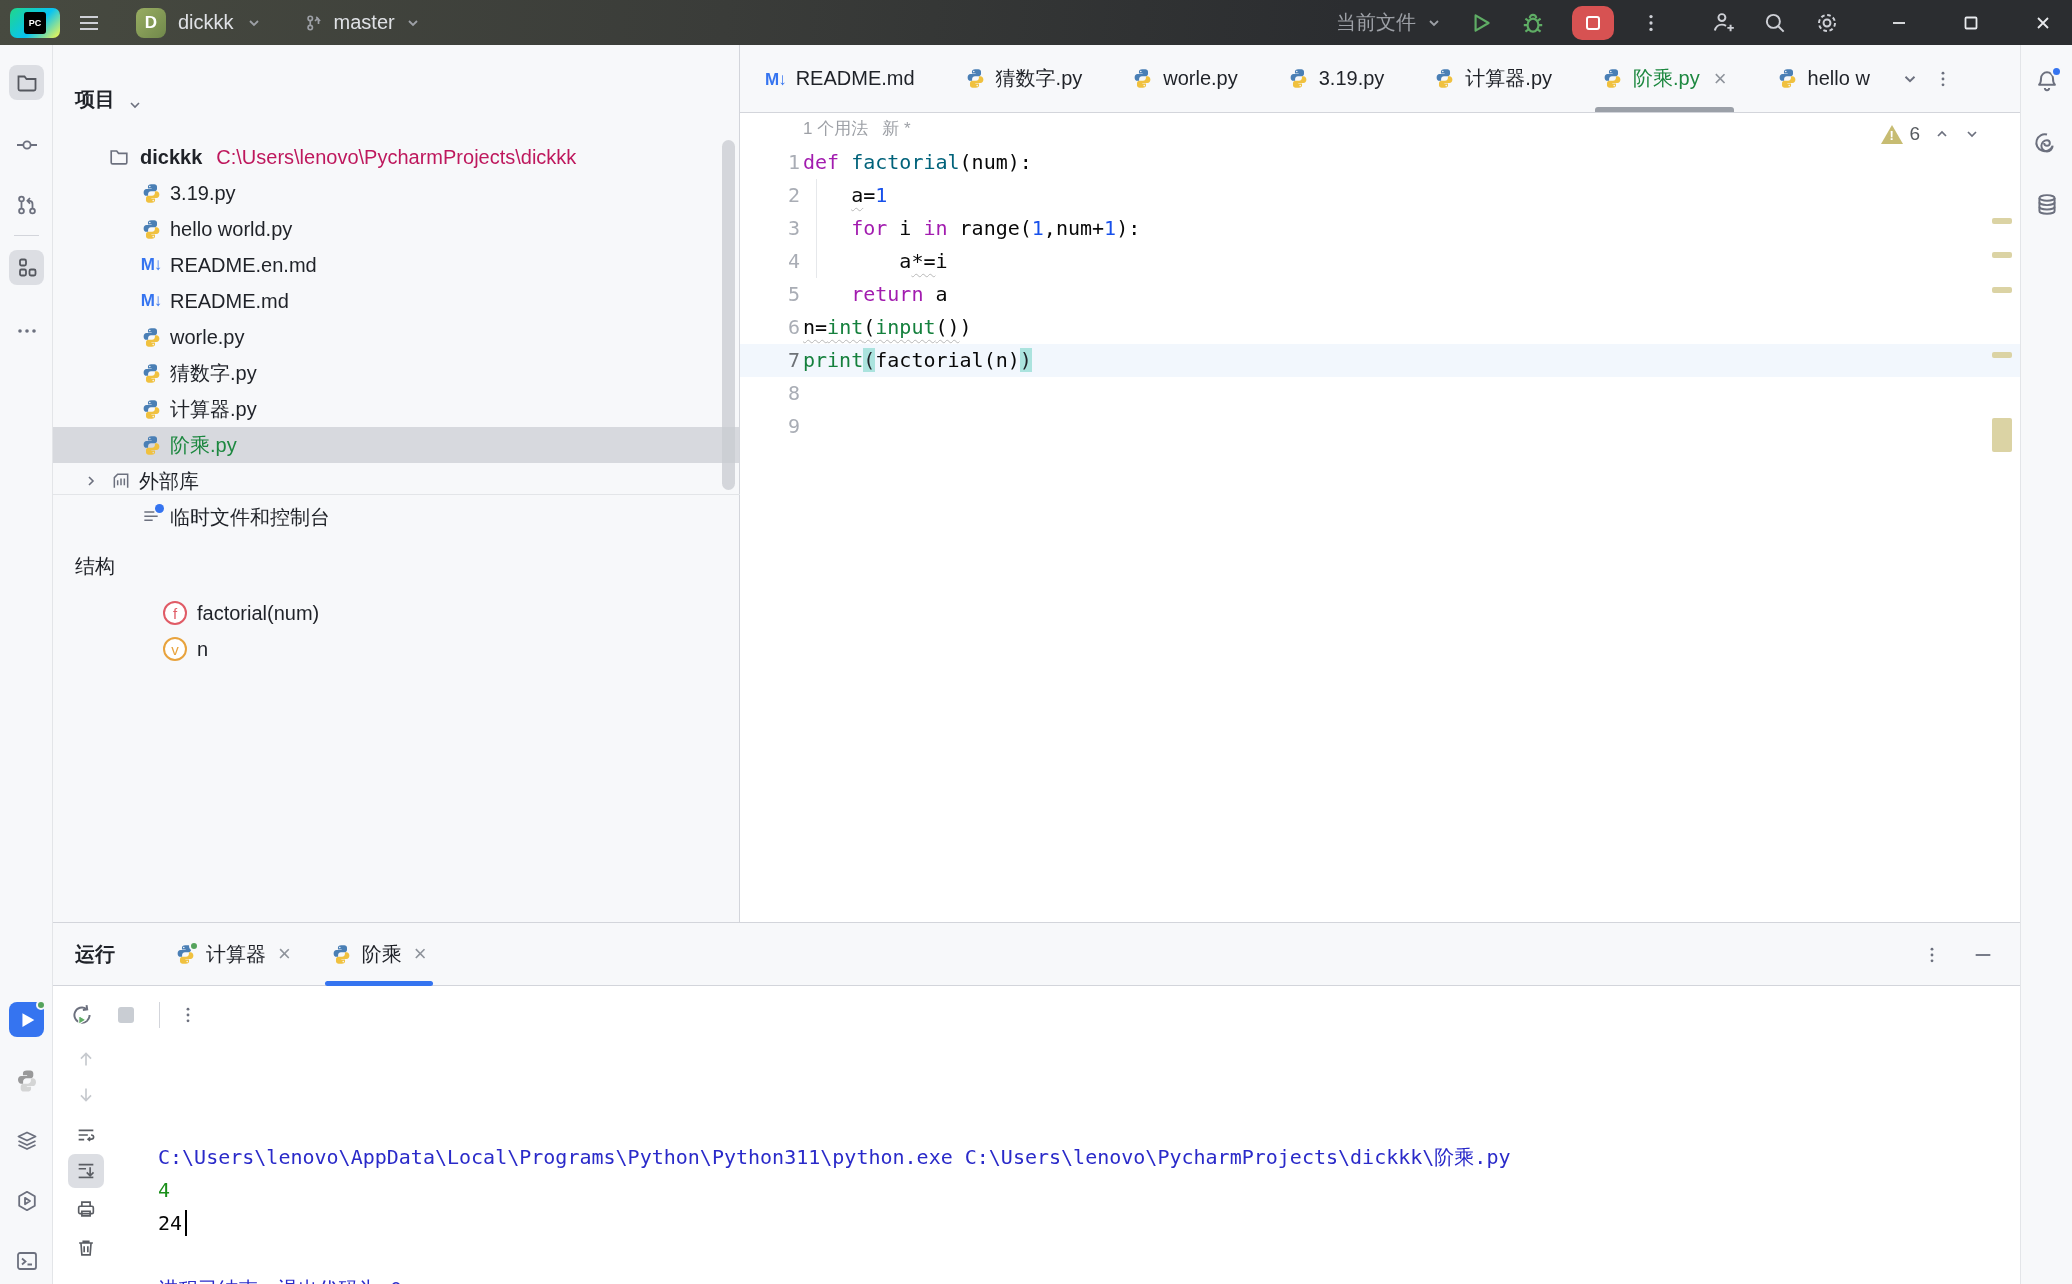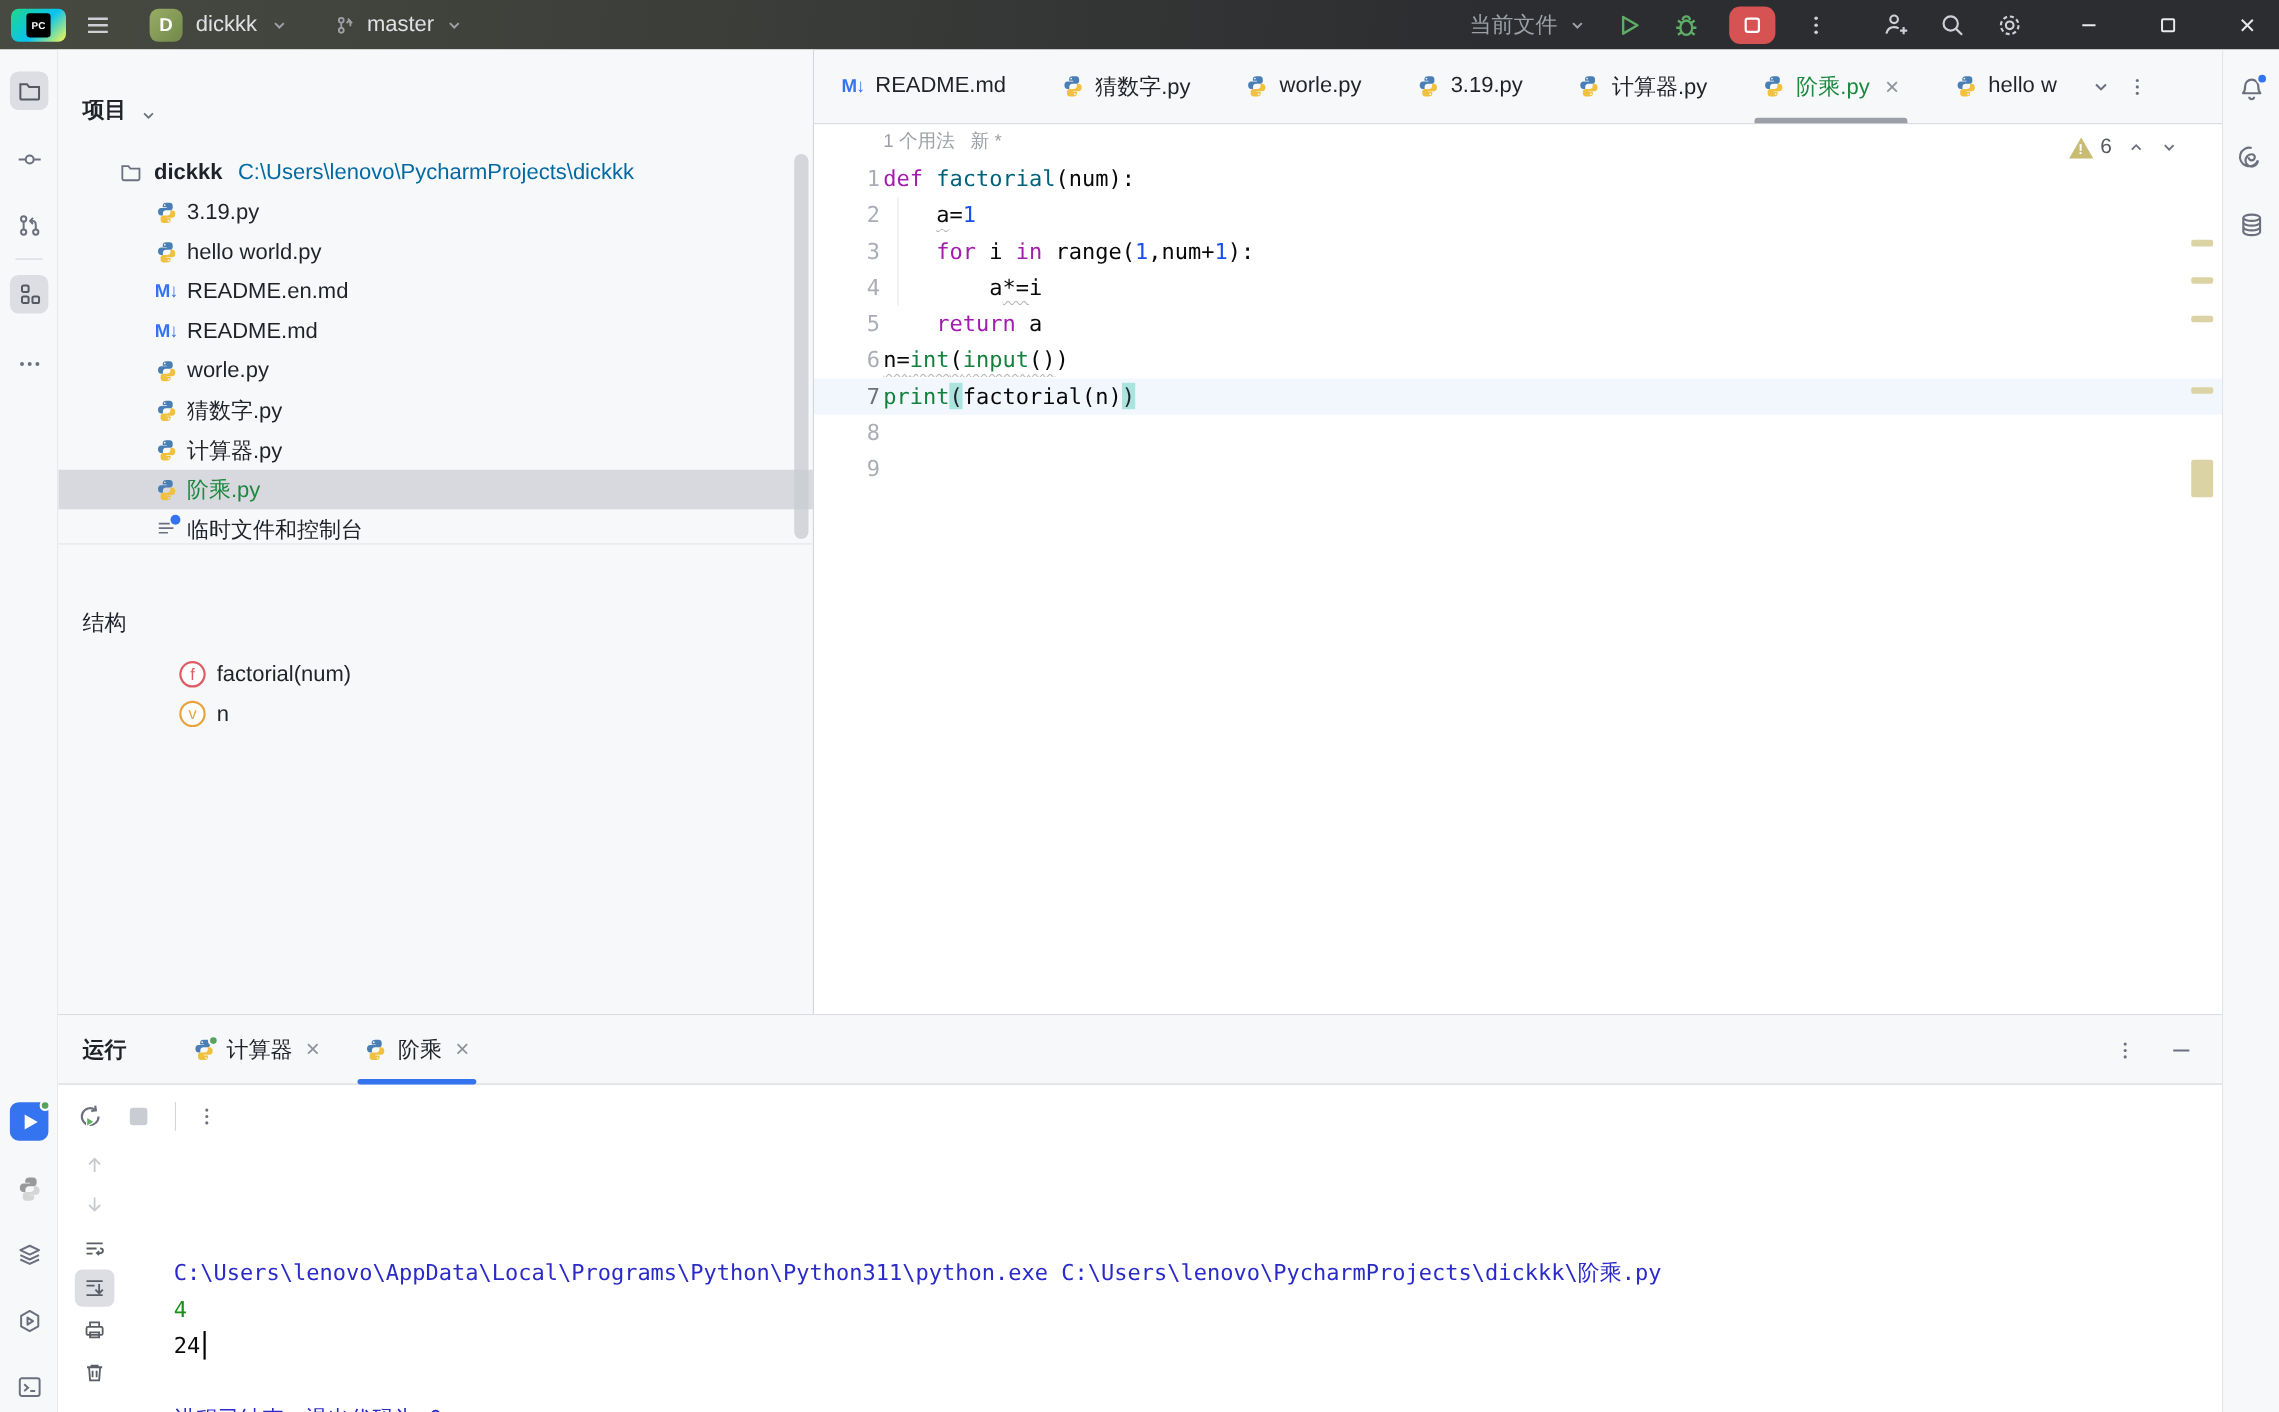--- a/index.html
+++ b/index.html
@@ -306,21 +306,21 @@
     </svg>
   </div>
 </div>
 
 <div id="project-panel" class="abs">
   <div id="root-row">
     <svg style="margin-left:55px" width="22" height="22" viewBox="0 0 24 24" fill="none" stroke="#6c707e" stroke-width="1.8">
         <path d="M3.5 5.5h6l2 2.5h9v10a1.5 1.5 0 0 1-1.5 1.5H5a1.5 1.5 0 0 1-1.5-1.5v-12z"></path>
       </svg>
     <span style="margin-left:10px;font-weight:bold">dickkk</span>
-    <span style="margin-left:14px;color:#0369a1">C:\Users\lenovo\PycharmProjects\dickkk</span>
+    <span style="margin-left:14px;color:#be185d">C:\Users\lenovo\PycharmProjects\dickkk</span>
   </div>
   <div id="project-tree">
     <div style="height:36px"></div>
 
   <div class="tree-row">
         <span class="ticon">
           <svg width="21" height="21" viewBox="0 0 16 16">
             <path fill="#4a7fb5" d="M7.9 1C6 1 5.3 1.8 5.3 2.9v1.3h2.8v.4H4.2C2.9 4.6 2 5.6 2 7.2c0 1.6.9 2.6 2.2 2.6h1.2V8.3c0-1.2 1-2.1 2.2-2.1h2.8c1 0 1.8-.8 1.8-1.8V2.9C12.2 1.8 11.3 1 10.2 1H7.9zM6.7 2a.6.6 0 1 1 0 1.2.6.6 0 0 1 0-1.2z"></path>
             <path fill="#f0c13f" d="M8.1 15c1.9 0 2.6-.8 2.6-1.9v-1.3H7.9v-.4h3.9c1.3 0 2.2-1 2.2-2.6 0-1.6-.9-2.6-2.2-2.6h-1.2v1.5c0 1.2-1 2.1-2.2 2.1H5.6c-1 0-1.8.8-1.8 1.8v1.5C3.8 14.2 4.7 15 5.8 15h2.3zm1.2-1a.6.6 0 1 1 0-1.2.6.6 0 0 1 0 1.2z"></path>
           </svg>
@@ -376,20 +376,29 @@
         <span class="tlabel">计算器.py</span>
       </div>
       <div class="tree-row selected green">
         <span class="ticon">
           <svg width="21" height="21" viewBox="0 0 16 16">
             <path fill="#4a7fb5" d="M7.9 1C6 1 5.3 1.8 5.3 2.9v1.3h2.8v.4H4.2C2.9 4.6 2 5.6 2 7.2c0 1.6.9 2.6 2.2 2.6h1.2V8.3c0-1.2 1-2.1 2.2-2.1h2.8c1 0 1.8-.8 1.8-1.8V2.9C12.2 1.8 11.3 1 10.2 1H7.9zM6.7 2a.6.6 0 1 1 0 1.2.6.6 0 0 1 0-1.2z"></path>
             <path fill="#f0c13f" d="M8.1 15c1.9 0 2.6-.8 2.6-1.9v-1.3H7.9v-.4h3.9c1.3 0 2.2-1 2.2-2.6 0-1.6-.9-2.6-2.2-2.6h-1.2v1.5c0 1.2-1 2.1-2.2 2.1H5.6c-1 0-1.8.8-1.8 1.8v1.5C3.8 14.2 4.7 15 5.8 15h2.3zm1.2-1a.6.6 0 1 1 0-1.2.6.6 0 0 1 0 1.2z"></path>
           </svg>
         </span>
         <span class="tlabel">阶乘.py</span>
+      </div>
+      <div class="tree-row">
+        <svg style="margin-left:30px" width="16" height="16" viewBox="0 0 16 16" stroke="#6c707e" stroke-width="1.6" fill="none">
+          <path d="M6 4l4 4-4 4"></path>
+        </svg>
+        <svg style="margin-left:12px" width="20" height="20" viewBox="0 0 24 24" fill="none" stroke="#6c707e" stroke-width="1.8">
+          <path d="M4 20V8l4-4h12v16M8 11v6M12 9v8M16 9v8"></path>
+        </svg>
+        <span class="tlabel">外部库</span>
       </div>
       <div class="tree-row">
         <span class="ticon" style="position:relative">
           <svg width="20" height="20" viewBox="0 0 24 24" fill="none" stroke="#6c707e" stroke-width="1.8">
             <path d="M4 6h12M4 11h16M4 16h10"></path>
           </svg>
           <span style="position:absolute;right:-2px;top:-3px;width:9px;height:9px;border-radius:50%;background:#3574f0"></span>
         </span>
         <span class="tlabel">临时文件和控制台</span>
       </div>

